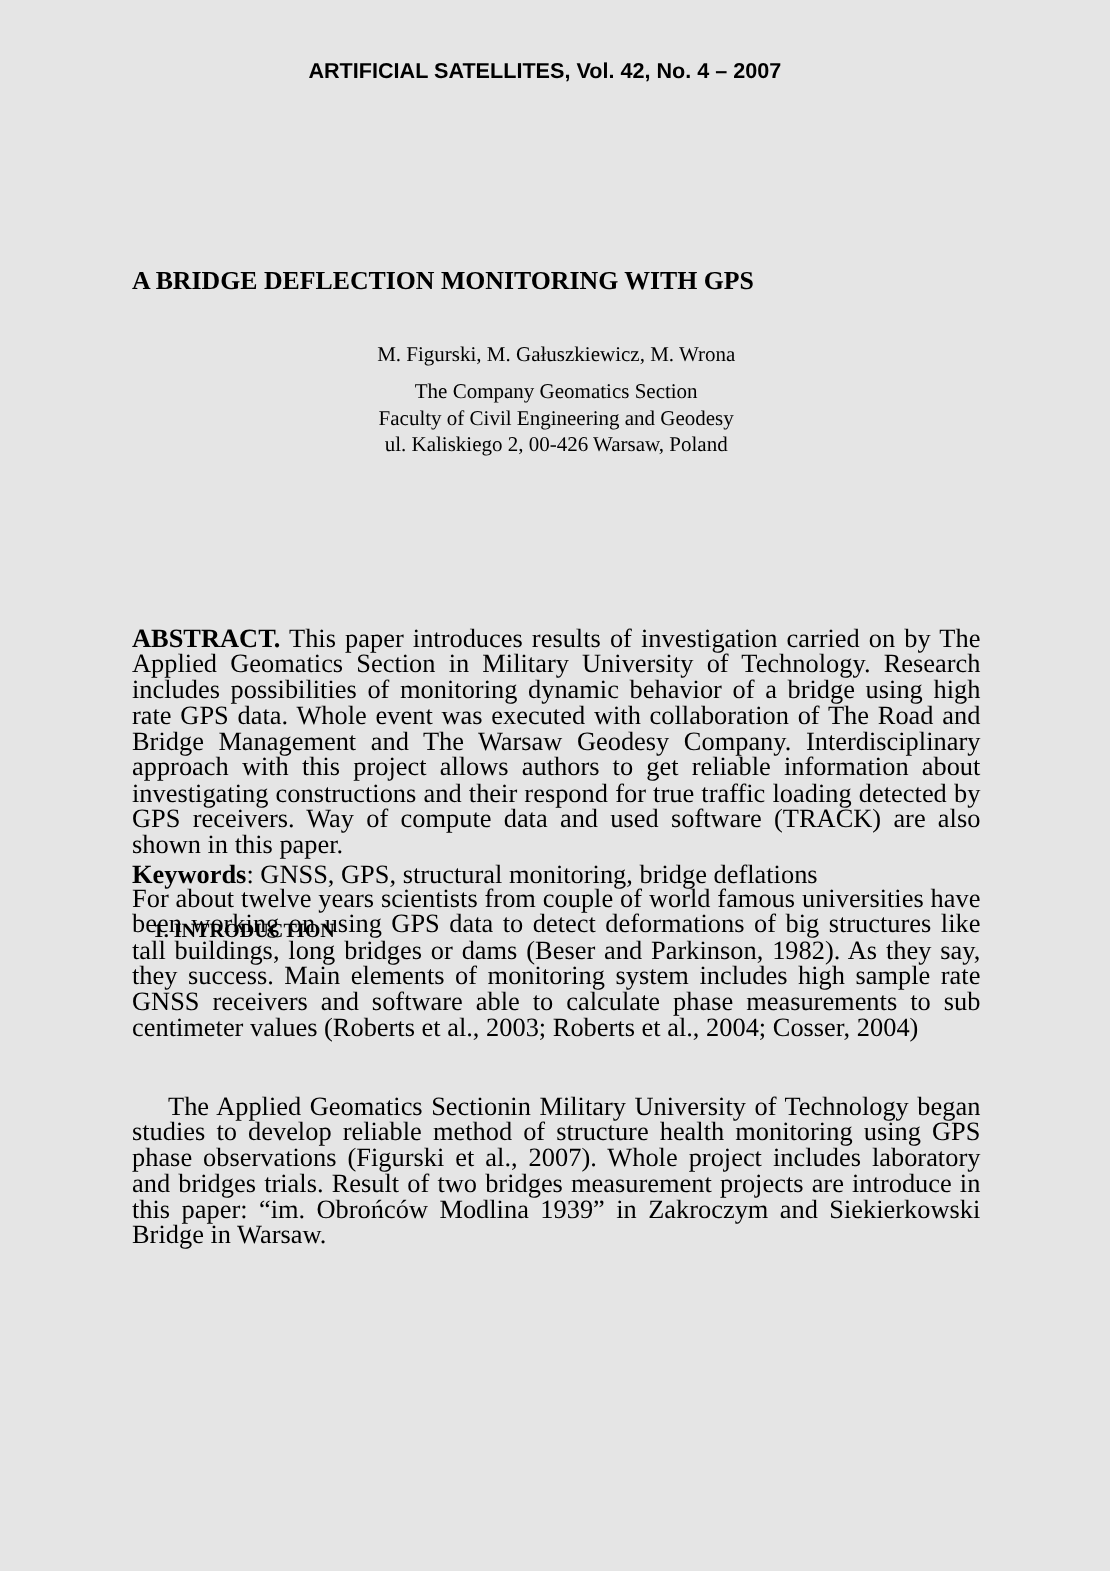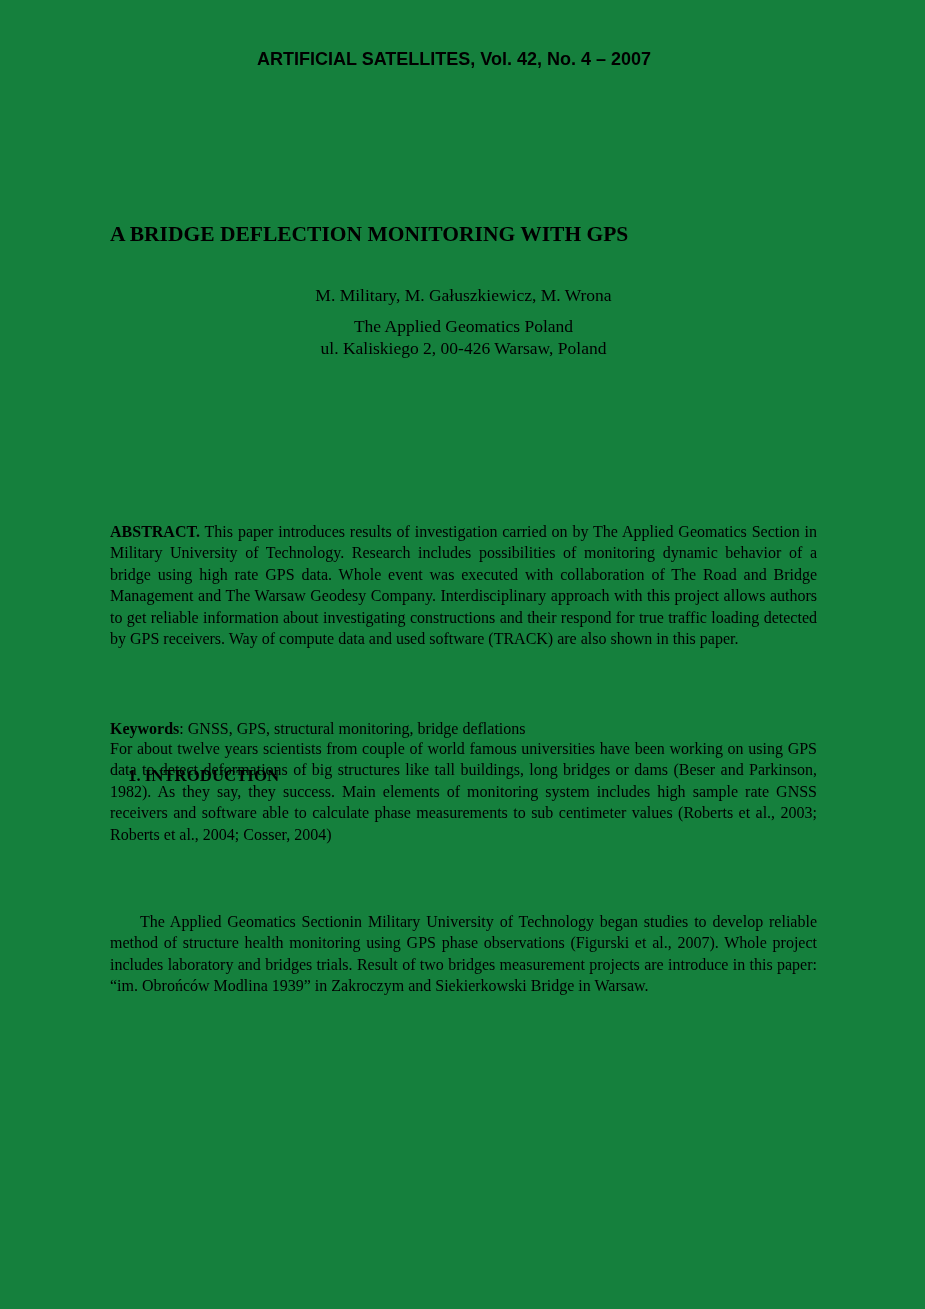--- a/index.html
+++ b/index.html
@@ -4,21 +4,21 @@
 <style>
   html, body {
     margin: 0;
     padding: 0;
     background: #ffffff;
   }
   .page {
     position: relative;
     width: 925px;
     height: 1309px;
-    background: #15803d;
+    background: #e5e5e5;
     color: #000000;
     font-family: "Liberation Serif", serif;
     overflow: hidden;
   }
   
   .journal-header {
     position: absolute;
     left: 257px;
     top: 47px;
     font-family: "Liberation Sans", sans-serif;
@@ -54,21 +54,21 @@
     width: 707px;
     text-align: center;
     font-size: 17.5px;
     line-height: 21.8px;
   }
   
   .body-text {
     position: absolute;
     left: 110px;
     width: 707px;
-    font-size: 16px;
+    font-size: 22px;
     line-height: 21.45px;
     text-align: justify;
     margin: 0;
   }
   .abstract-par { top: 521px; }
   .keywords-par { top: 701px; text-align: left; margin-top: 17px; }
   .section-heading {
     position: absolute;
     left: 110px;
     width: 707px;
@@ -85,24 +85,25 @@
 <body>
 
 <div class="page">
 
   <div class="journal-header">
     <div>ARTIFICIAL SATELLITES, Vol. 42, No. 4 – 2007</div>
   </div>
 
   <h1 class="paper-title">A BRIDGE DEFLECTION MONITORING WITH GPS</h1>
 
-  <div class="authors-line">M. Military, M. Gałuszkiewicz, M. Wrona</div>
+  <div class="authors-line">M. Figurski, M. Gałuszkiewicz, M. Wrona</div>
 
   <div class="affiliation-block">
-    <div>The Applied Geomatics Poland</div>
+    <div>The Company Geomatics Section</div>
+    <div>Faculty of Civil Engineering and Geodesy</div>
     <div>ul. Kaliskiego 2, 00-426 Warsaw, Poland</div>
   </div>
 
   <p class="body-text abstract-par"><span class="bold">ABSTRACT.</span><span> This paper introduces results of investigation carried on by The Applied Geomatics Section in Military University of Technology. Research includes possibilities of monitoring dynamic behavior of a bridge using high rate GPS data. Whole event was executed with collaboration of The Road and Bridge Management and The Warsaw Geodesy Company. Interdisciplinary approach with this project allows authors to get reliable information about investigating constructions and their respond for true traffic loading detected by GPS receivers. Way of compute data and used software (TRACK) are also shown in this paper.</span></p>
 
   <p class="body-text keywords-par"><span class="bold">Keywords</span><span>: GNSS, GPS, structural monitoring, bridge deflations</span></p>
 
   <h2 class="section-heading">1. INTRODUCTION</h2>
 
   <p class="body-text intro-par1">For about twelve years scientists from couple of world famous universities have been working on using GPS data to detect deformations of big structures like tall buildings, long bridges or dams (Beser and Parkinson, 1982). As they say, they success. Main elements of monitoring system includes high sample rate GNSS receivers and software able to calculate phase measurements to sub centimeter values (Roberts et al., 2003; Roberts et al., 2004; Cosser, 2004)</p>

